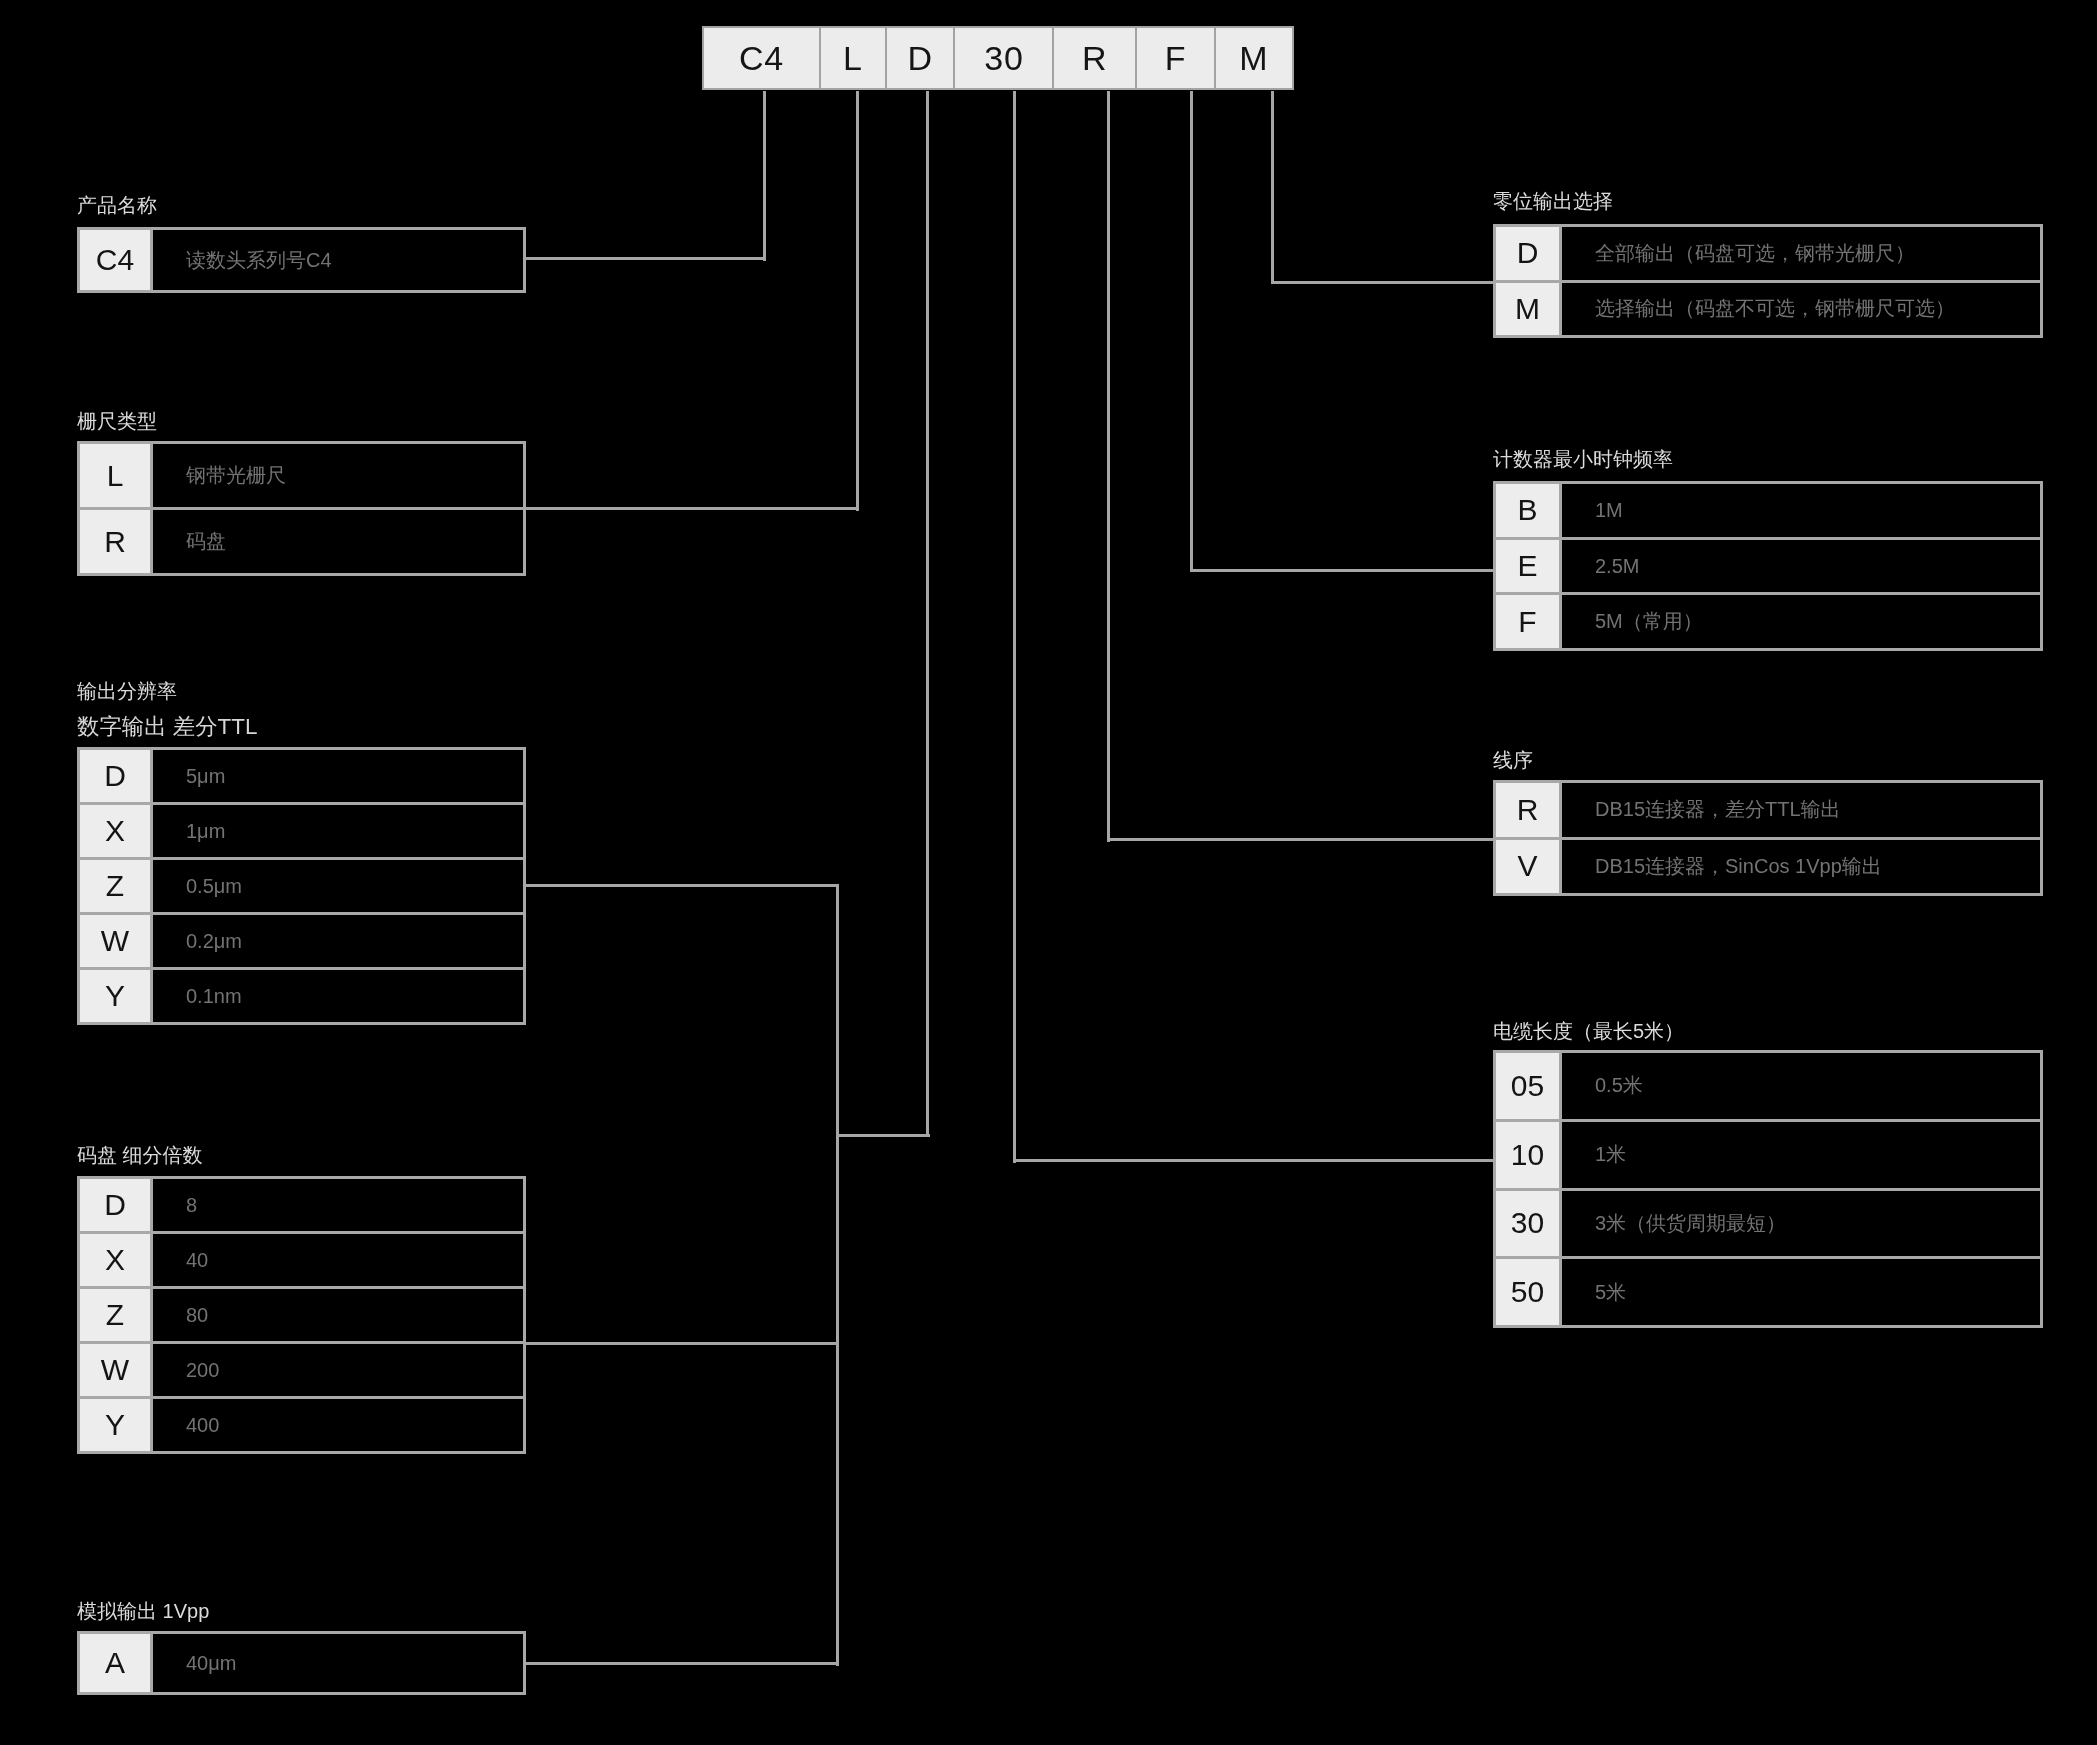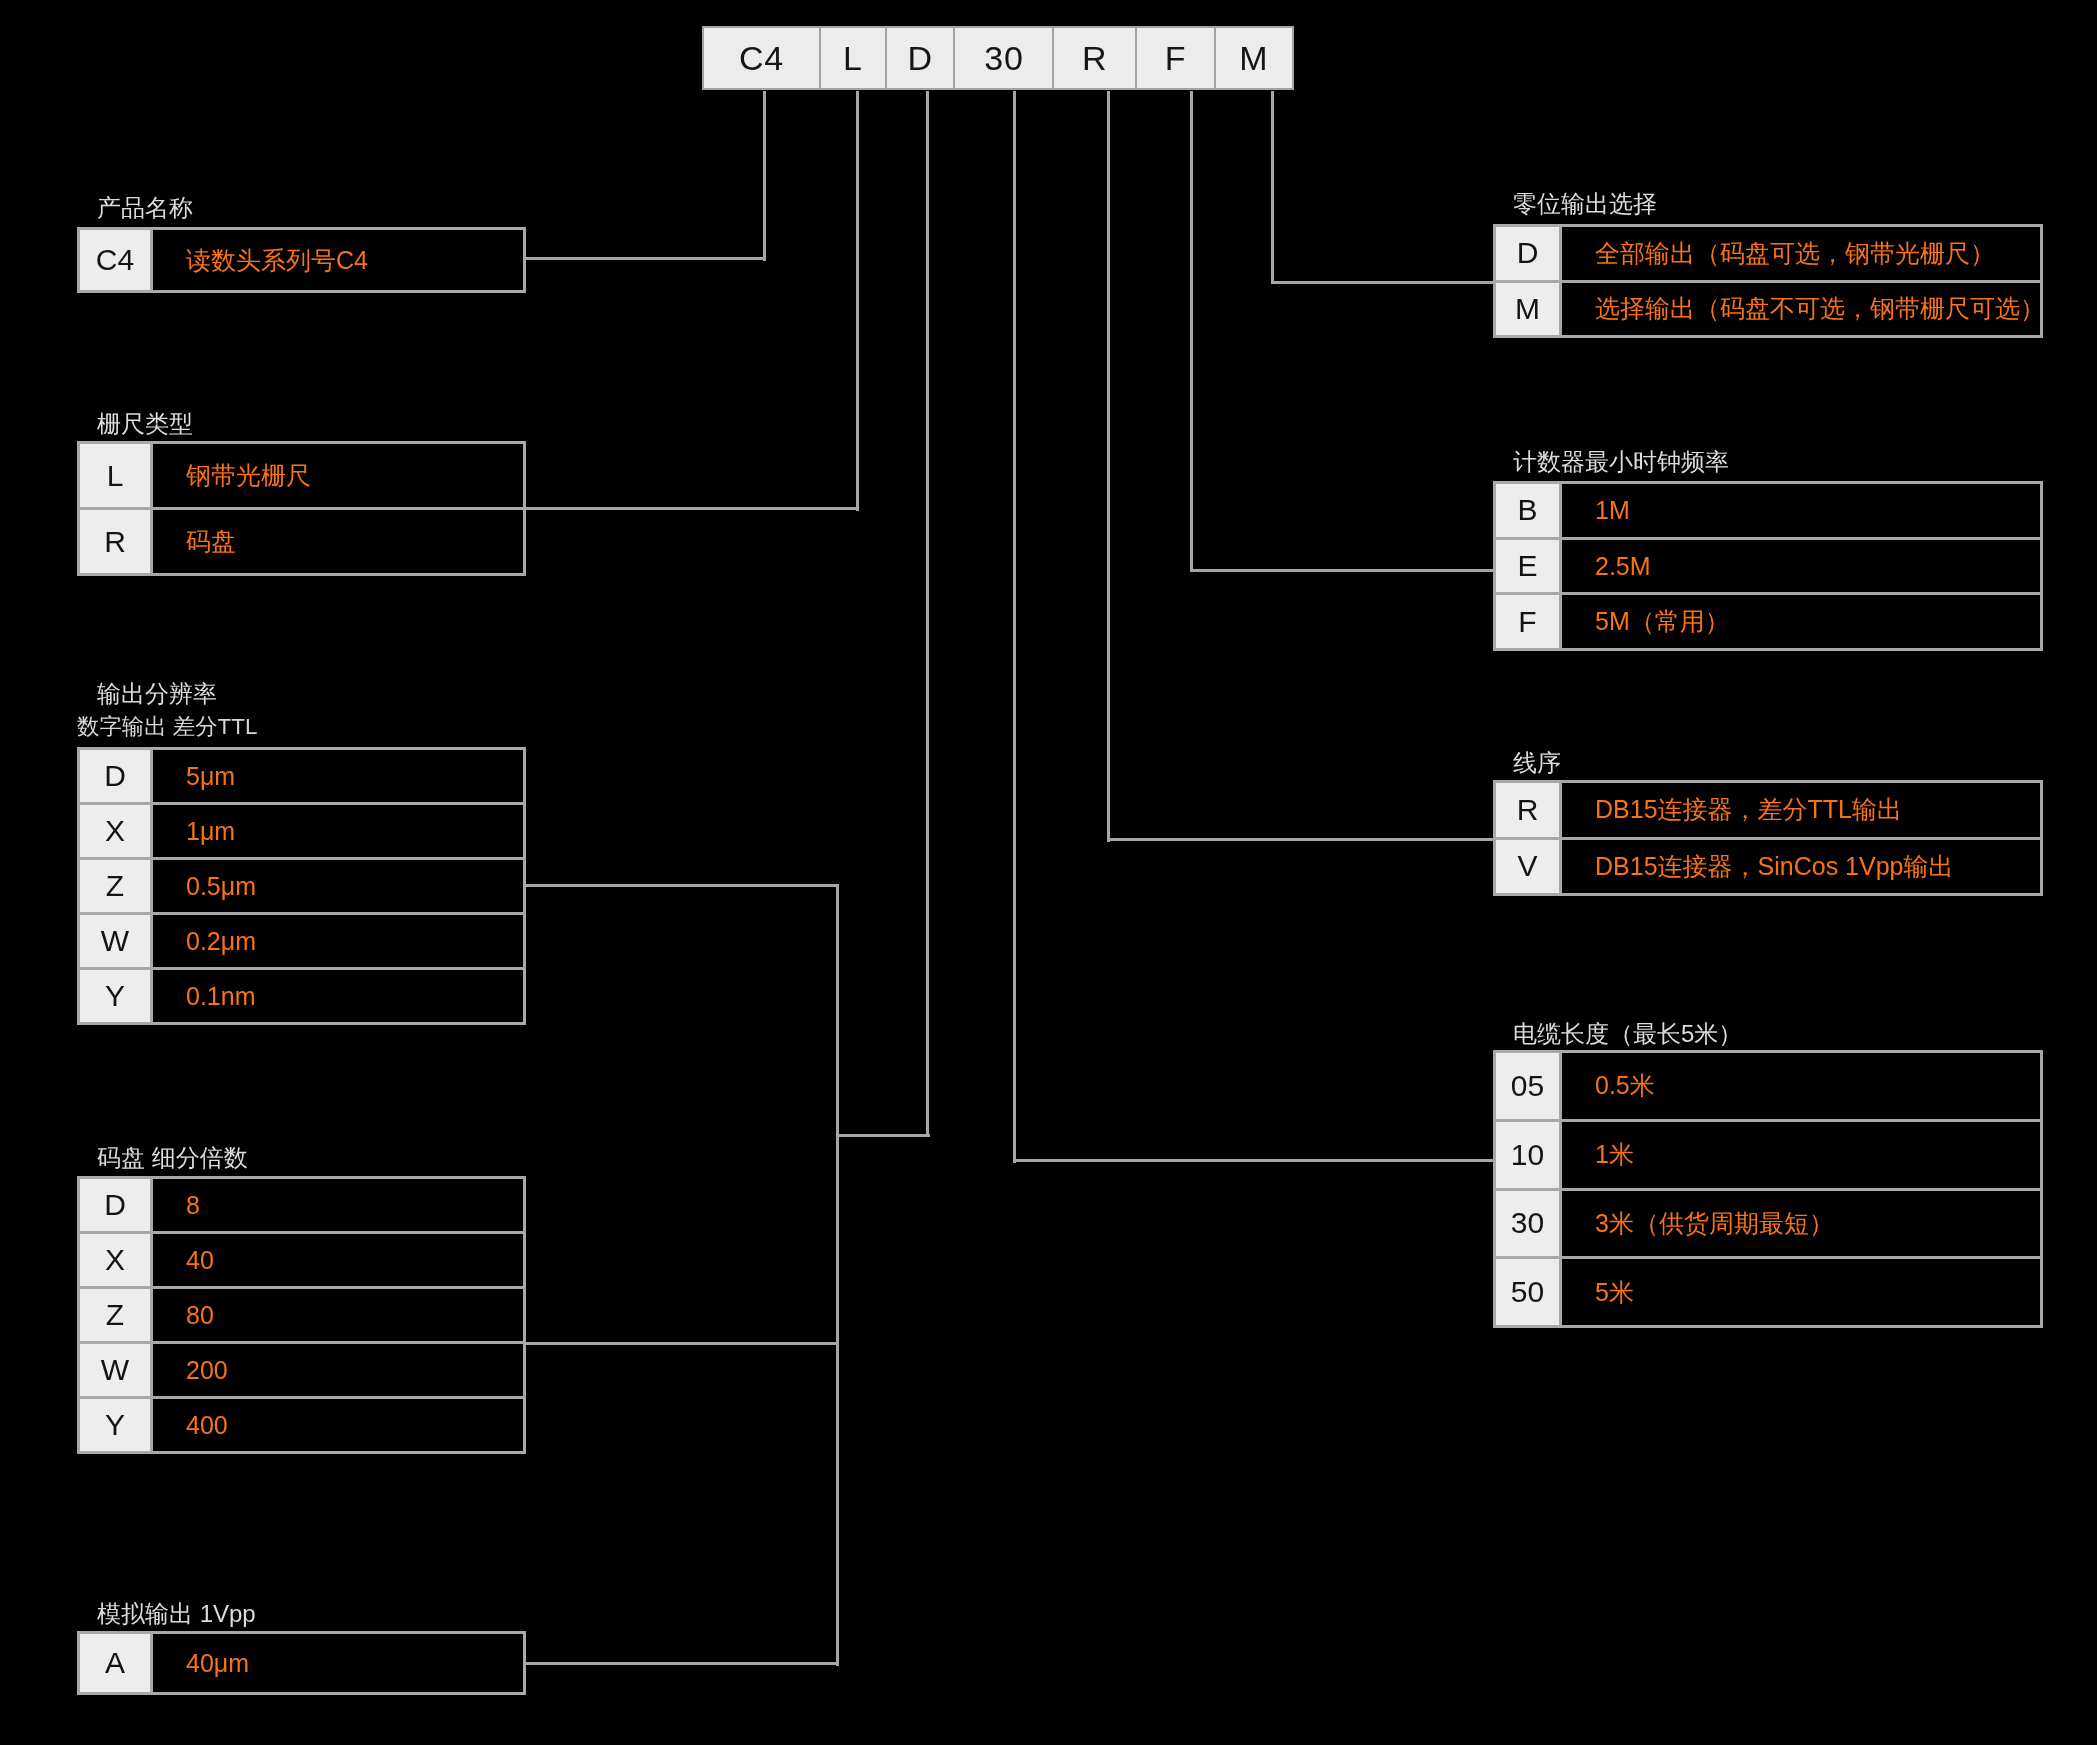--- a/index.html
+++ b/index.html
@@ -12,34 +12,34 @@
             display:flex;align-items:center;justify-content:center;
             font-size:34px;color:#151515;letter-spacing:0.7px;box-sizing:content-box;}
   .code-box:first-child{margin-left:0;}
 
   
   .vline,.hline{position:absolute;background:#a6a6a6;}
   .vline{width:3px;}
   .hline{height:3px;}
 
   
-  .sec-title{position:absolute;color:#dcdcdc;font-size:24px;white-space:nowrap;font-weight:400;margin-left:20px;}
+  .sec-title{position:absolute;color:#dcdcdc;font-size:20px;white-space:nowrap;font-weight:400;}
   .sec-sub{position:absolute;color:#d6d6d6;font-size:22.4px;white-space:nowrap;font-weight:400;}
 
   
   .tbl{position:absolute;display:flex;flex-direction:column;border:3px solid #a8a8a8;
        box-sizing:border-box;background:#000;}
   .row{flex:1;display:flex;border-top:3px solid #a8a8a8;min-height:0;}
   .row:first-child{border-top:none;}
   .cell-code{background:#ededed;color:#141414;display:flex;align-items:center;justify-content:center;
              font-size:30px;border-right:3px solid #a8a8a8;box-sizing:border-box;flex:0 0 auto;}
   .tbl-left .cell-code{width:73px;}
   .tbl-right .cell-code{width:66px;}
-  .cell-desc{flex:1;display:flex;align-items:center;padding-left:33px;color:#f97316;
-             font-size:25px;font-weight:300;white-space:nowrap;overflow:hidden;}
+  .cell-desc{flex:1;display:flex;align-items:center;padding-left:33px;color:#737373;
+             font-size:20px;font-weight:300;white-space:nowrap;overflow:hidden;}
 </style>
 </head>
 <body>
 
 <div class="canvas">
 
   <div class="code-strip">
     <div class="code-box" style="width:115px">
         <span>C4</span>
       </div>

